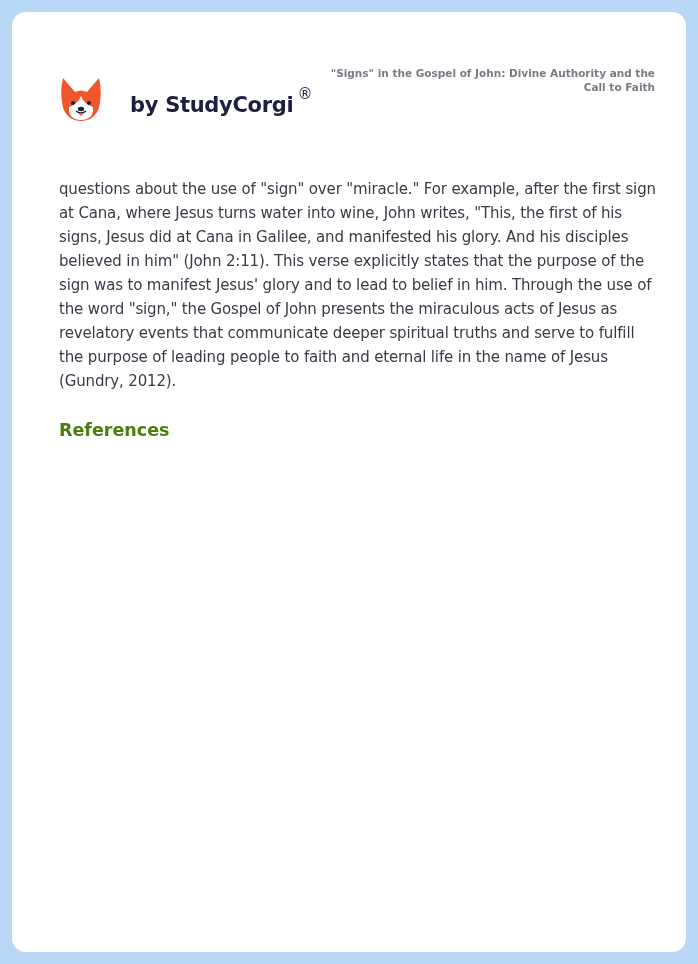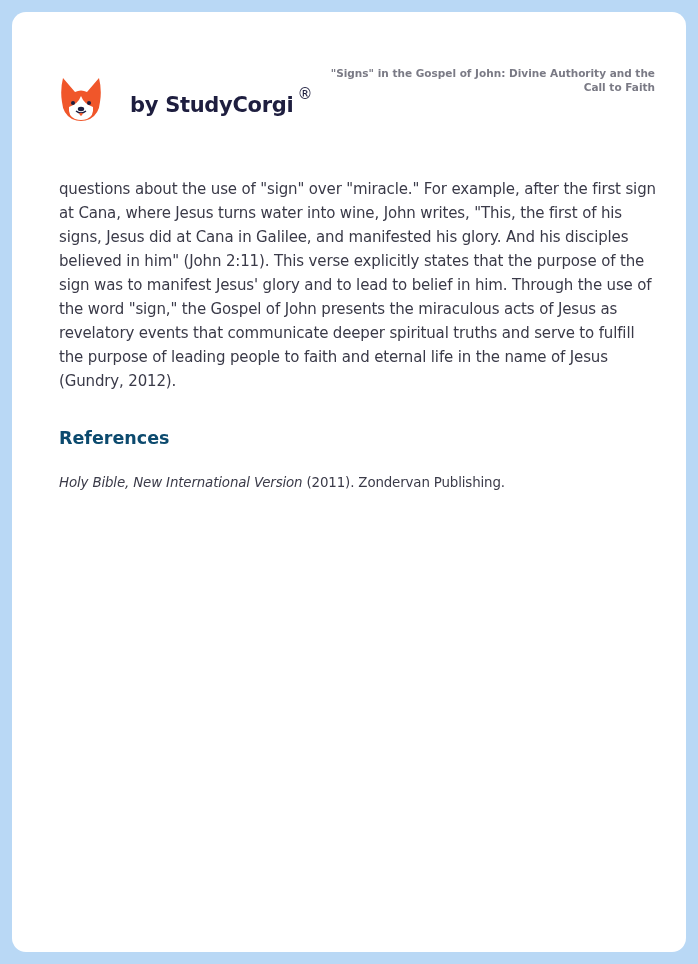--- a/index.html
+++ b/index.html
@@ -65,25 +65,25 @@
     color: #3a3a48;
     font-family: "DejaVu Sans", sans-serif;
   }
   .content p.body {
     margin: 0;
     font-size: 15px;
     line-height: 24px;
     letter-spacing: -0.15px;
   }
   .refs-heading {
-    margin: 30px 0 0 0;
+    margin: 22px 0 0 0;
     font-family: "DejaVu Sans", sans-serif;
     font-weight: bold;
     font-size: 17.5px;
-    color: #0c4a6e;
+    color: #4d7c0f;
     line-height: 30px;
   }
   .ref {
     margin: 0;
     font-size: 13.4px;
     line-height: 24px;
     letter-spacing: -0.15px;
   }
   .ref1 { margin-top: 10px; }
   .ref2 { margin-top: 18px; }
@@ -121,16 +121,15 @@
   <div class="header-right">
     <div class="doc-title">"Signs" in the Gospel of John: Divine Authority and the Call to Faith</div>
   </div>
 
   <div class="content">
     <p class="body">questions about the use of "sign" over "miracle." For example, after the first sign at Cana, where Jesus turns water into wine, John writes, "This, the first of his signs, Jesus did at Cana in Galilee, and manifested his glory. And his disciples believed in him" (John 2:11). This verse explicitly states that the purpose of the sign was to manifest Jesus' glory and to lead to belief in him. Through the use of the word "sign," the Gospel of John presents the miraculous acts of Jesus as revelatory events that communicate deeper spiritual truths and serve to fulfill the purpose of leading people to faith and eternal life in the name of Jesus (Gundry, 2012).</p>
 
     <h2 class="refs-heading">References</h2>
 
 
-    <p class="ref ref2"><span></span><i>Holy Bible, New International Version</i><span> (2011). Zondervan Publishing.</span></p>
   </div>
 
 </div>
 
 </body></html>

